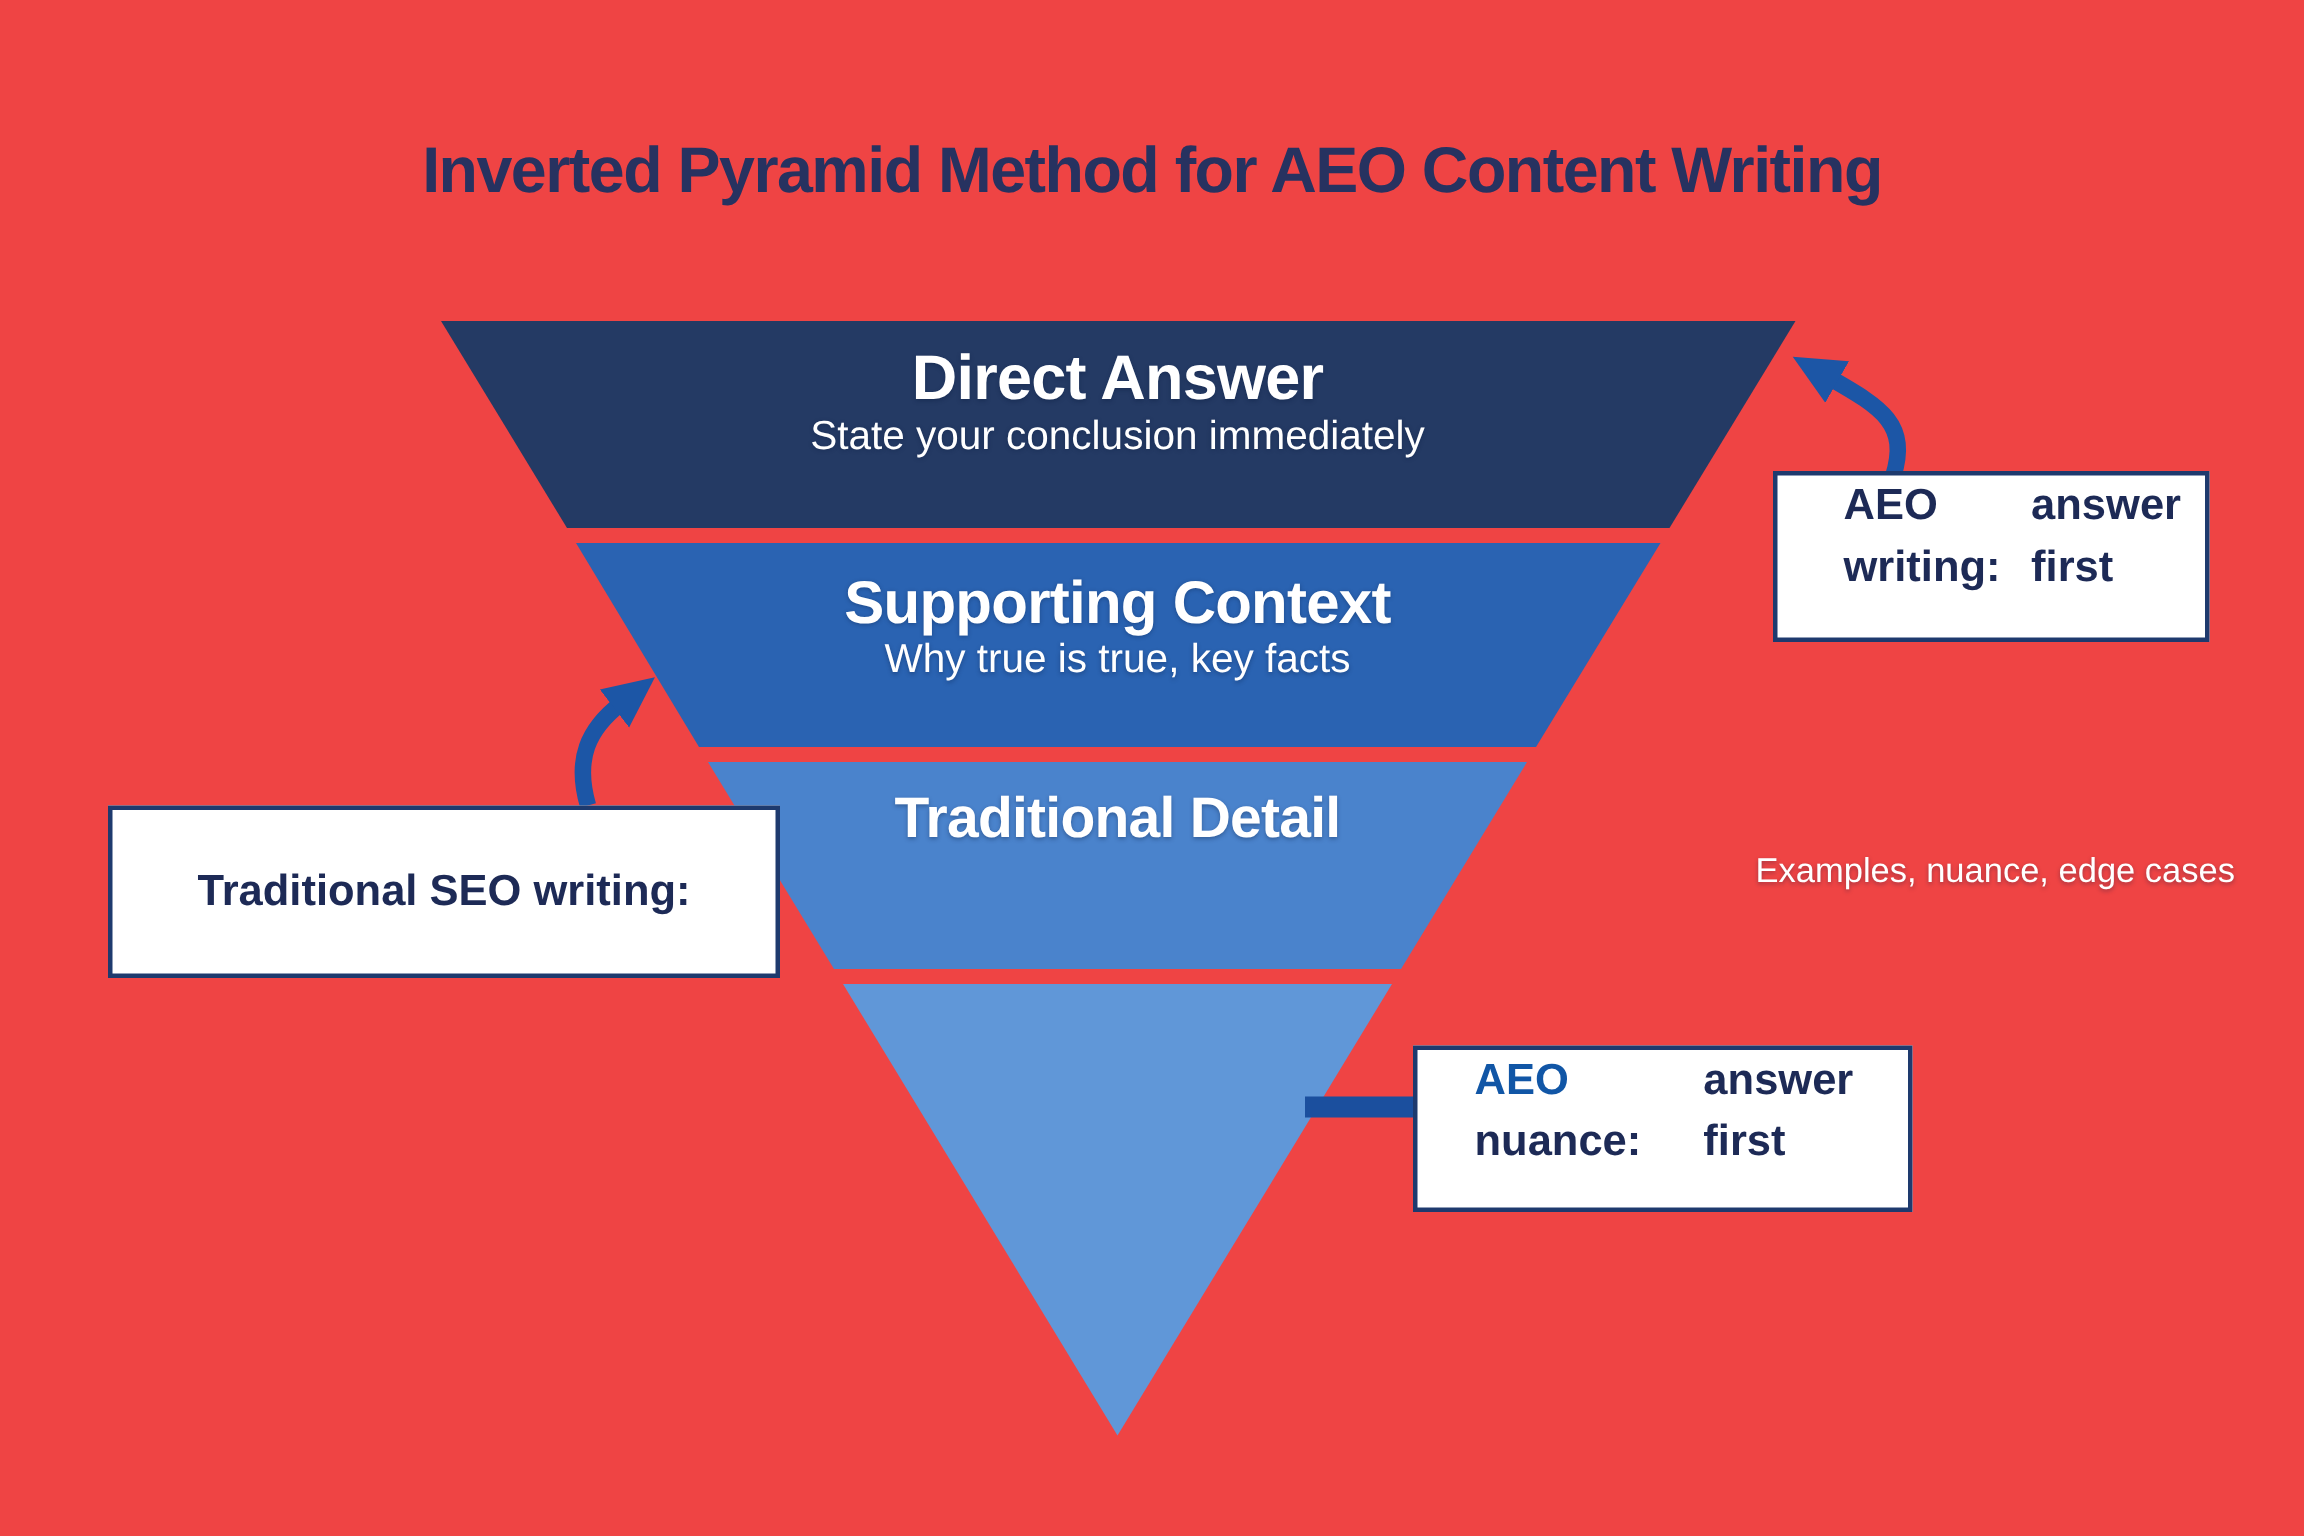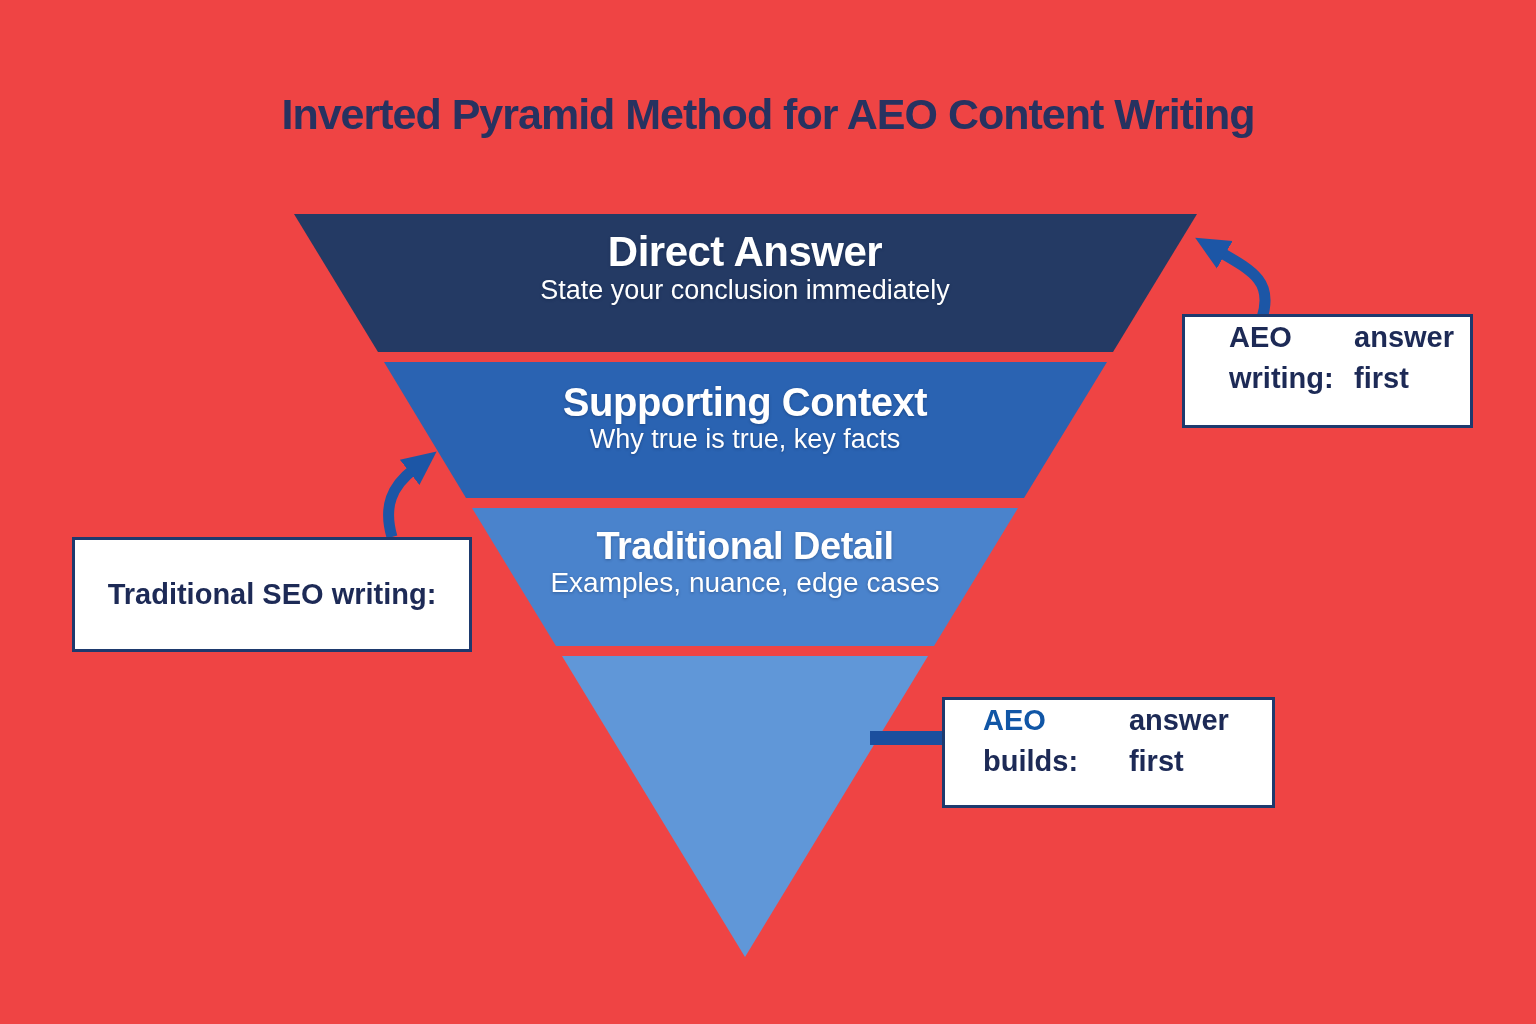--- a/index.html
+++ b/index.html
@@ -15,30 +15,30 @@
   }
   #pyramid-svg{position:absolute;top:0;left:0;}
   .layer-text{
     position:absolute;left:0;width:1490px;text-align:center;
     color:#ffffff;text-shadow:0 1px 3px rgba(10,25,60,.35);
   }
   .layer-title{font-size:42px;font-weight:700;letter-spacing:-.5px;line-height:1;}
   .layer-sub{font-size:27px;font-weight:400;margin-top:4px;line-height:1;}
   #layer2-text .layer-title{font-size:40px;}
   #layer3-text .layer-title{font-size:38px;}
-  #layer3-text .layer-sub{font-size:28px;}
+  #layer3-text .layer-sub{font-size:23px;text-align:right;}
   .callout{
     position:absolute;box-sizing:border-box;background:#ffffff;
     border:3px solid #1e3a6e;color:#1d2a56;font-weight:700;
     font-size:29px;line-height:1.4;display:flex;flex-direction:row;
     justify-content:center;
   }
   .callout.centered{align-items:center;text-align:center;}
   .callout.left-pad{align-items:flex-start;}
-  #callout-seo-left{left:72px;top:537px;width:400px;height:115px;}
+  #callout-seo-left{left:72px;top:537px;width:448px;height:115px;}
   #callout-aeo-top{left:1182px;top:314px;width:291px;height:114px;padding-left:44px;}
   #callout-aeo-bottom{left:942px;top:697px;width:333px;height:111px;padding-left:38px;}
   .hl{color:#1156a6;}
 </style>
 </head>
 <body>
 
 <div id="stage">
 
   <div class="page-title">Inverted Pyramid Method for AEO Content Writing</div>
@@ -80,17 +80,17 @@
   <div class="callout centered" id="callout-seo-left">
     <div>Traditional SEO writing:</div>
   </div>
 
   <div class="callout left-pad" id="callout-aeo-top">
     <div>AEO writing:</div>
     <div>answer first</div>
   </div>
 
   <div class="callout left-pad" id="callout-aeo-bottom">
-    <div><span class="hl">AEO</span><span> builds:</span></div>
+    <div><span class="hl">AEO</span><span> nuance:</span></div>
     <div>answer first</div>
   </div>
 
 </div>
 
 </body></html>

